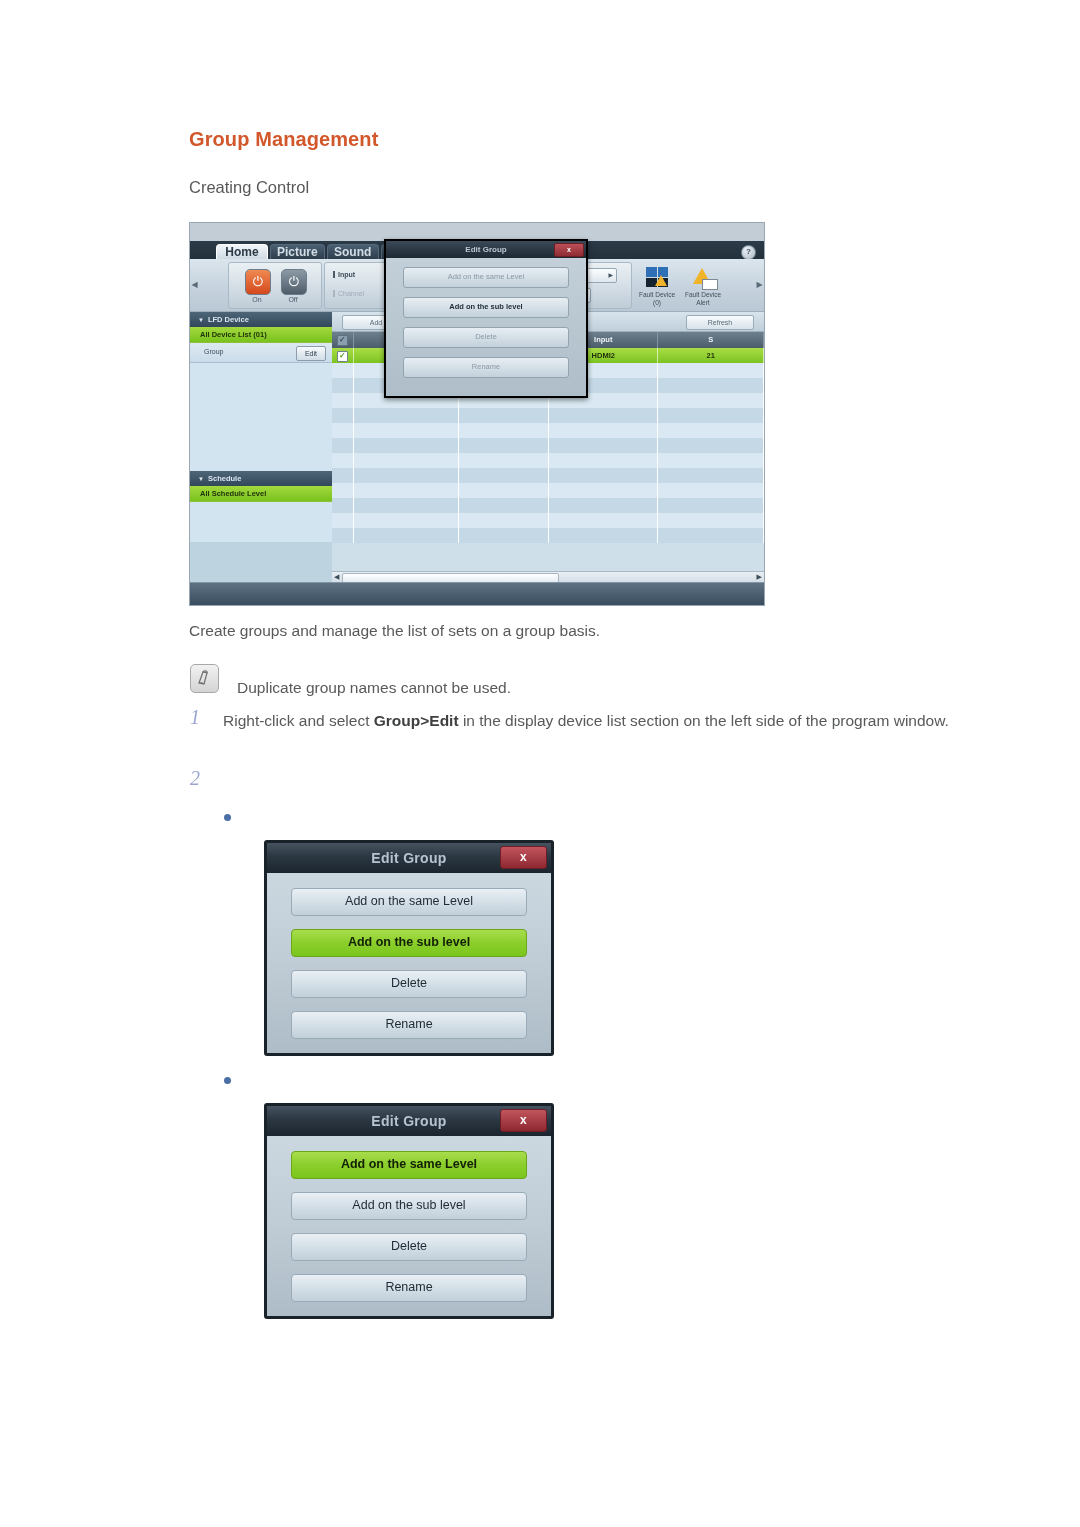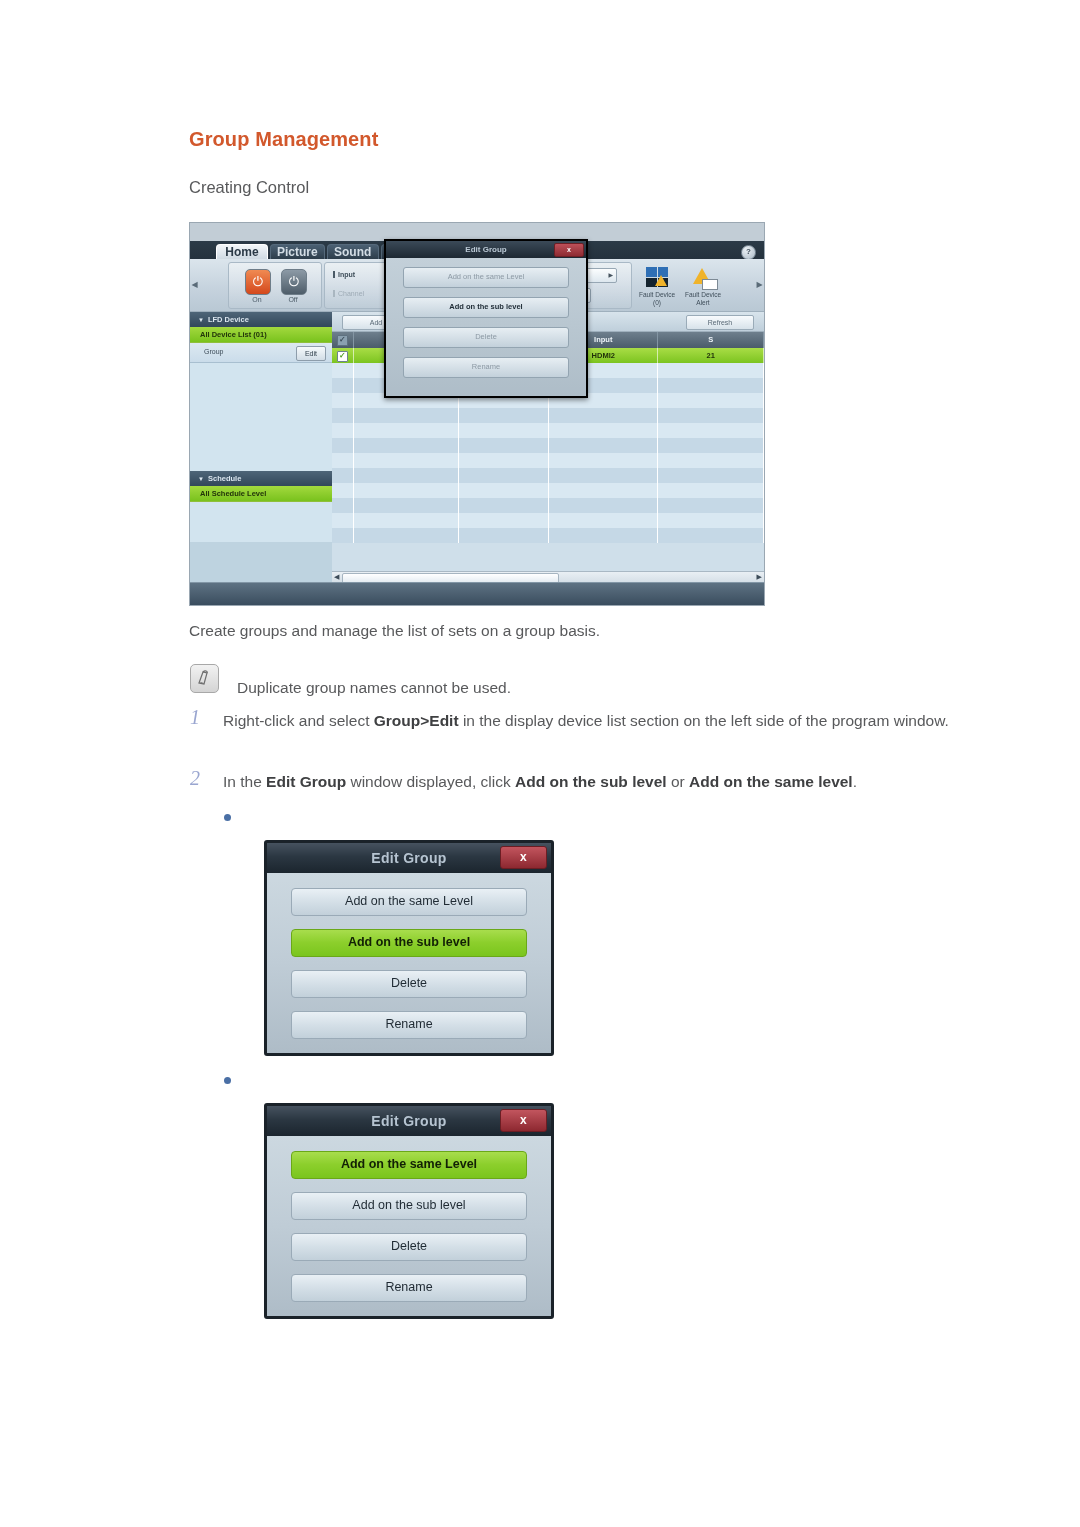--- a/index.html
+++ b/index.html
@@ -649,21 +649,20 @@
       <path d="M7 3 C9 1, 12 2, 11 4" fill="none" stroke="#6e6e6e" stroke-width="1.2"></path>
       <path d="M4.5 13.5 L7.5 14.4" fill="none" stroke="#6e6e6e" stroke-width="1"></path>
     </svg>
   </div>
   <div class="para p-note">Duplicate group names cannot be used.</div>
 
   <div class="num n1">1</div>
   <div class="step s1">Right-click and select <b>Group&gt;Edit</b> in the display device list section on the left side of the program window.</div>
 
   <div class="num n2">2</div>
-  <div class="step s2">In the <b>Edit Group</b> window displayed, click <b>Add on the sub level</b> or <b>Add on the same level</b>.</div>
 
   <div class="bullet b1"></div>
 
   <div class="dlg dlg1">
     <div class="dtitle">
       <span>Edit Group</span>
       <div class="dclose">x</div>
     </div>
     <div class="dbody">
       <div class="dbtn">Add on the same Level</div>

